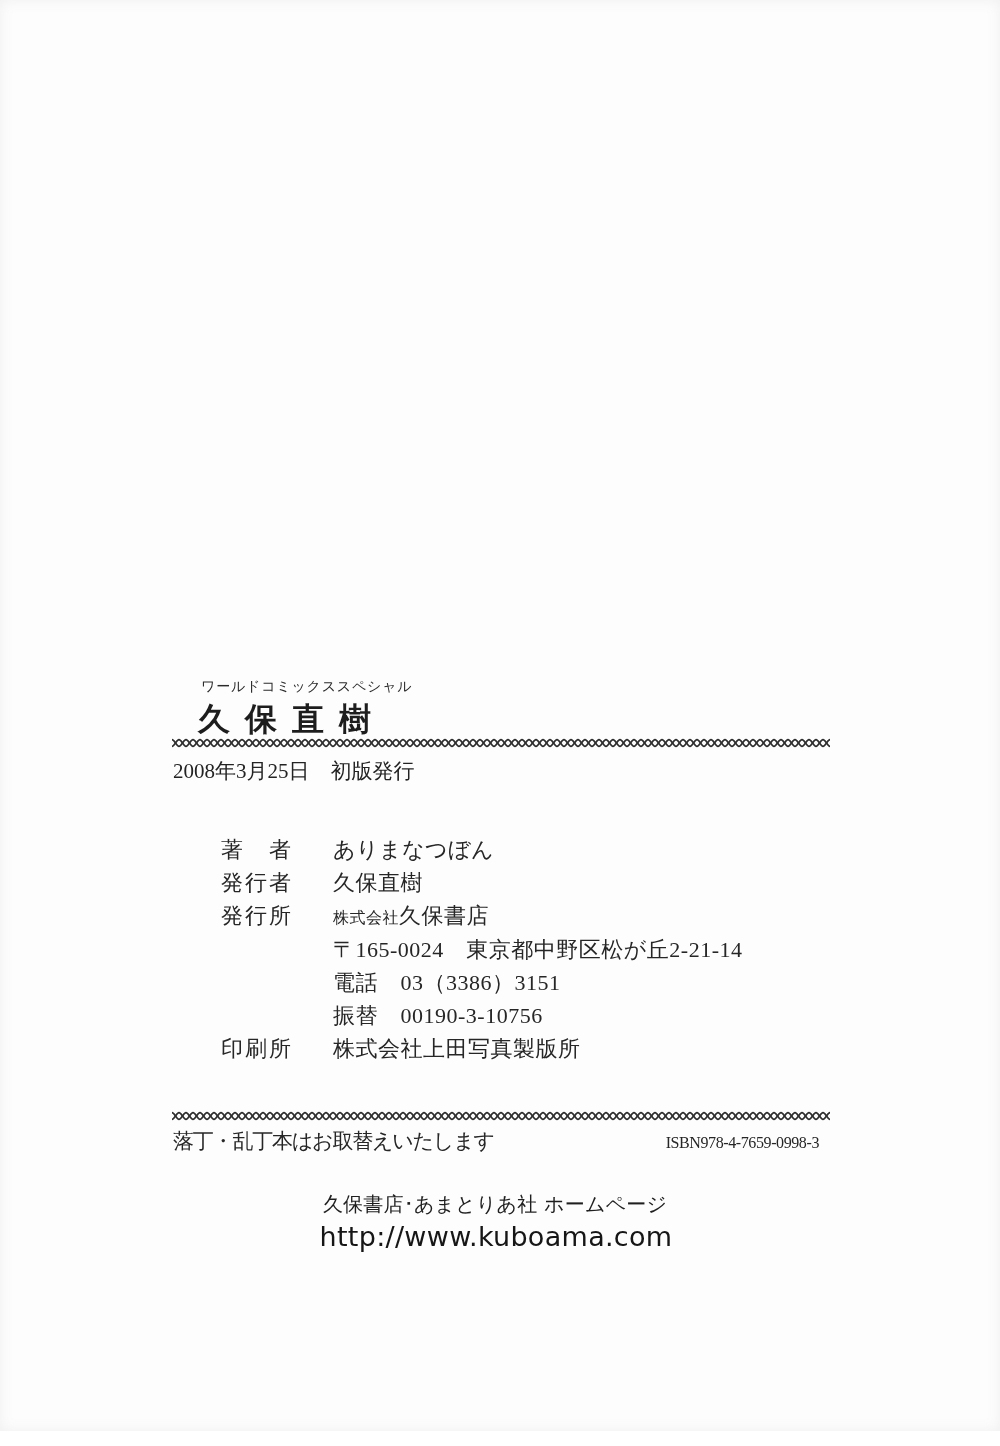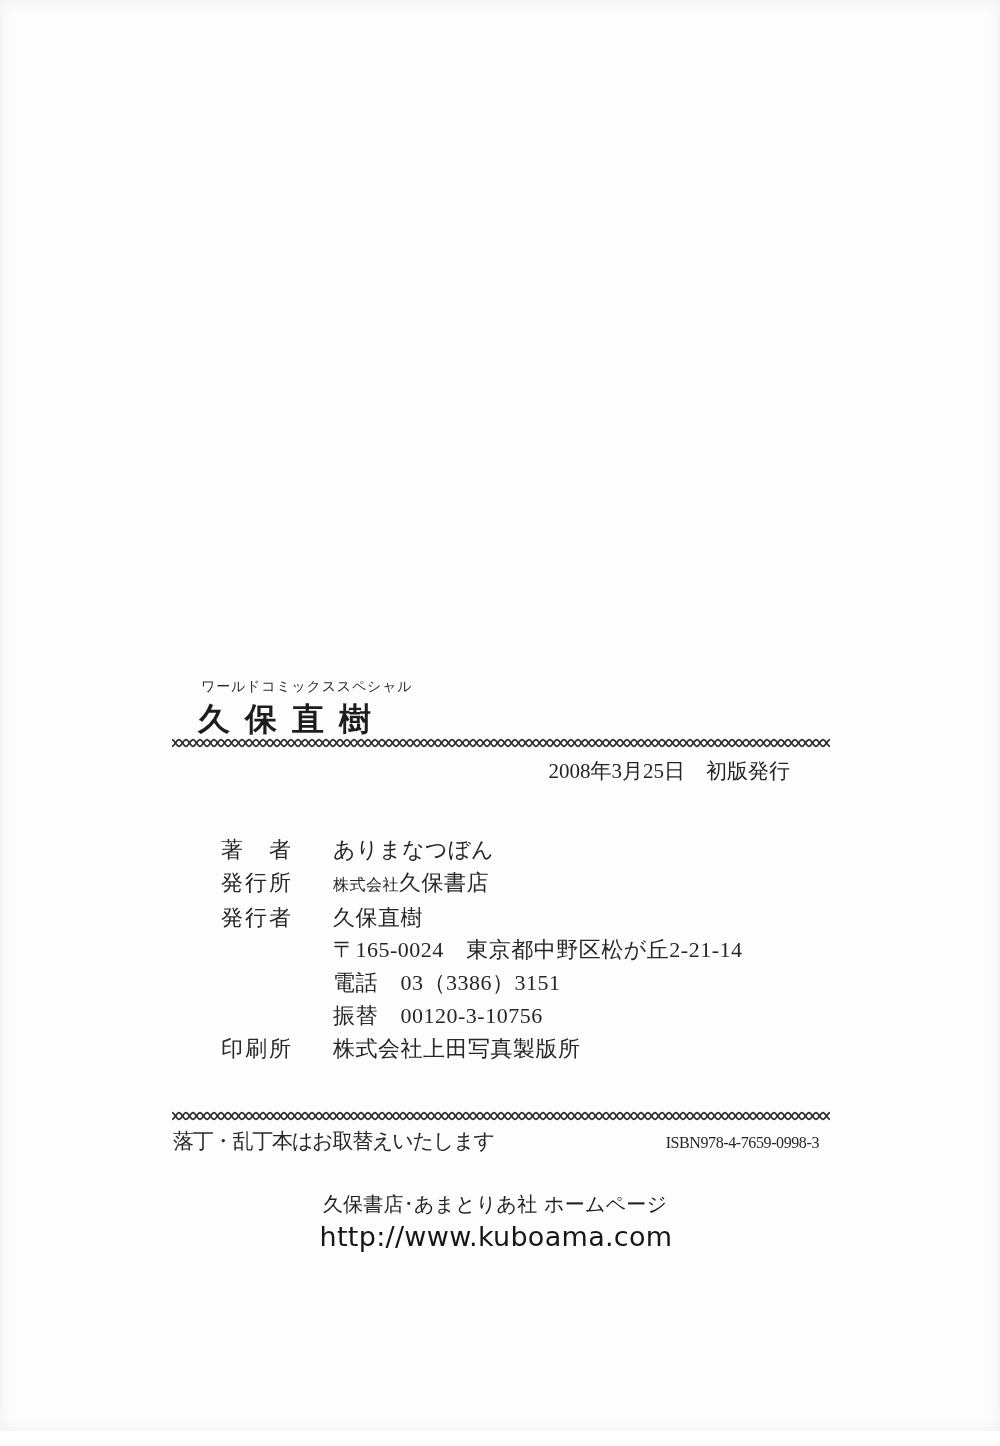--- a/index.html
+++ b/index.html
@@ -55,21 +55,21 @@
   .rope-top { top: 737px; }
   .rope-bottom { top: 1110px; }
 
   .date-line {
     position: absolute;
     left: 173px;
     top: 757px;
     width: 655px;
     box-sizing: border-box;
     padding-right: 38px;
-    text-align: right;
+    text-align: left;
     font-size: 21px;
     color: #232323;
     white-space: nowrap;
   }
 
   .colophon-rows {
     position: absolute;
     left: 173px;
     top: 834px;
     width: 655px;
@@ -159,38 +159,38 @@
   </svg>
 
   <div class="date-line">2008年3月25日　初版発行</div>
 
   <div class="colophon-rows">
     <div class="crow">
       <span class="rlabel">著　者</span>
       <span class="rvalue">ありまなつぼん</span>
     </div>
     <div class="crow">
+      <span class="rlabel">発行者</span>
+      <span class="rvalue">久保直樹</span>
+    </div>
+    <div class="crow">
       <span class="rlabel">発行所</span>
       <span class="rvalue"><span class="small-prefix">株式会社</span><span>久保書店</span></span>
     </div>
     <div class="crow">
-      <span class="rlabel">発行者</span>
-      <span class="rvalue">久保直樹</span>
-    </div>
-    <div class="crow">
       <span class="rlabel"></span>
       <span class="rvalue">〒165-0024　東京都中野区松が丘2-21-14</span>
     </div>
     <div class="crow">
       <span class="rlabel"></span>
       <span class="rvalue">電話　03（3386）3151</span>
     </div>
     <div class="crow">
       <span class="rlabel"></span>
-      <span class="rvalue">振替　00120-3-10756</span>
+      <span class="rvalue">振替　00190-3-10756</span>
     </div>
     <div class="crow">
       <span class="rlabel">印刷所</span>
       <span class="rvalue">株式会社上田写真製版所</span>
     </div>
   </div>
 
   <svg class="rope rope-bottom" width="658" height="12" viewBox="0 0 658 12">
     <path fill="none" stroke="#2f2f2f" stroke-width="1.7" stroke-linecap="round" d="M0 9.3C2.6 9.3 4.4 2.7 7 2.7C9.6 2.7 11.4 9.3 14 9.3C16.6 9.3 18.4 2.7 21 2.7C23.6 2.7 25.4 9.3 28 9.3C30.6 9.3 32.4 2.7 35 2.7C37.6 2.7 39.4 9.3 42 9.3C44.6 9.3 46.4 2.7 49 2.7C51.6 2.7 53.4 9.3 56 9.3C58.6 9.3 60.4 2.7 63 2.7C65.6 2.7 67.4 9.3 70 9.3C72.6 9.3 74.4 2.7 77 2.7C79.6 2.7 81.4 9.3 84 9.3C86.6 9.3 88.4 2.7 91 2.7C93.6 2.7 95.4 9.3 98 9.3C100.6 9.3 102.4 2.7 105 2.7C107.6 2.7 109.4 9.3 112 9.3C114.6 9.3 116.4 2.7 119 2.7C121.6 2.7 123.4 9.3 126 9.3C128.6 9.3 130.4 2.7 133 2.7C135.6 2.7 137.4 9.3 140 9.3C142.6 9.3 144.4 2.7 147 2.7C149.6 2.7 151.4 9.3 154 9.3C156.6 9.3 158.4 2.7 161 2.7C163.6 2.7 165.4 9.3 168 9.3C170.6 9.3 172.4 2.7 175 2.7C177.6 2.7 179.4 9.3 182 9.3C184.6 9.3 186.4 2.7 189 2.7C191.6 2.7 193.4 9.3 196 9.3C198.6 9.3 200.4 2.7 203 2.7C205.6 2.7 207.4 9.3 210 9.3C212.6 9.3 214.4 2.7 217 2.7C219.6 2.7 221.4 9.3 224 9.3C226.6 9.3 228.4 2.7 231 2.7C233.6 2.7 235.4 9.3 238 9.3C240.6 9.3 242.4 2.7 245 2.7C247.6 2.7 249.4 9.3 252 9.3C254.6 9.3 256.4 2.7 259 2.7C261.6 2.7 263.4 9.3 266 9.3C268.6 9.3 270.4 2.7 273 2.7C275.6 2.7 277.4 9.3 280 9.3C282.6 9.3 284.4 2.7 287 2.7C289.6 2.7 291.4 9.3 294 9.3C296.6 9.3 298.4 2.7 301 2.7C303.6 2.7 305.4 9.3 308 9.3C310.6 9.3 312.4 2.7 315 2.7C317.6 2.7 319.4 9.3 322 9.3C324.6 9.3 326.4 2.7 329 2.7C331.6 2.7 333.4 9.3 336 9.3C338.6 9.3 340.4 2.7 343 2.7C345.6 2.7 347.4 9.3 350 9.3C352.6 9.3 354.4 2.7 357 2.7C359.6 2.7 361.4 9.3 364 9.3C366.6 9.3 368.4 2.7 371 2.7C373.6 2.7 375.4 9.3 378 9.3C380.6 9.3 382.4 2.7 385 2.7C387.6 2.7 389.4 9.3 392 9.3C394.6 9.3 396.4 2.7 399 2.7C401.6 2.7 403.4 9.3 406 9.3C408.6 9.3 410.4 2.7 413 2.7C415.6 2.7 417.4 9.3 420 9.3C422.6 9.3 424.4 2.7 427 2.7C429.6 2.7 431.4 9.3 434 9.3C436.6 9.3 438.4 2.7 441 2.7C443.6 2.7 445.4 9.3 448 9.3C450.6 9.3 452.4 2.7 455 2.7C457.6 2.7 459.4 9.3 462 9.3C464.6 9.3 466.4 2.7 469 2.7C471.6 2.7 473.4 9.3 476 9.3C478.6 9.3 480.4 2.7 483 2.7C485.6 2.7 487.4 9.3 490 9.3C492.6 9.3 494.4 2.7 497 2.7C499.6 2.7 501.4 9.3 504 9.3C506.6 9.3 508.4 2.7 511 2.7C513.6 2.7 515.4 9.3 518 9.3C520.6 9.3 522.4 2.7 525 2.7C527.6 2.7 529.4 9.3 532 9.3C534.6 9.3 536.4 2.7 539 2.7C541.6 2.7 543.4 9.3 546 9.3C548.6 9.3 550.4 2.7 553 2.7C555.6 2.7 557.4 9.3 560 9.3C562.6 9.3 564.4 2.7 567 2.7C569.6 2.7 571.4 9.3 574 9.3C576.6 9.3 578.4 2.7 581 2.7C583.6 2.7 585.4 9.3 588 9.3C590.6 9.3 592.4 2.7 595 2.7C597.6 2.7 599.4 9.3 602 9.3C604.6 9.3 606.4 2.7 609 2.7C611.6 2.7 613.4 9.3 616 9.3C618.6 9.3 620.4 2.7 623 2.7C625.6 2.7 627.4 9.3 630 9.3C632.6 9.3 634.4 2.7 637 2.7C639.6 2.7 641.4 9.3 644 9.3C646.6 9.3 648.4 2.7 651 2.7C653.6 2.7 655.4 9.3 658 9.3"></path>
     <path fill="none" stroke="#2f2f2f" stroke-width="1.7" stroke-linecap="round" d="M0 2.7C2.6 2.7 4.4 9.3 7 9.3C9.6 9.3 11.4 2.7 14 2.7C16.6 2.7 18.4 9.3 21 9.3C23.6 9.3 25.4 2.7 28 2.7C30.6 2.7 32.4 9.3 35 9.3C37.6 9.3 39.4 2.7 42 2.7C44.6 2.7 46.4 9.3 49 9.3C51.6 9.3 53.4 2.7 56 2.7C58.6 2.7 60.4 9.3 63 9.3C65.6 9.3 67.4 2.7 70 2.7C72.6 2.7 74.4 9.3 77 9.3C79.6 9.3 81.4 2.7 84 2.7C86.6 2.7 88.4 9.3 91 9.3C93.6 9.3 95.4 2.7 98 2.7C100.6 2.7 102.4 9.3 105 9.3C107.6 9.3 109.4 2.7 112 2.7C114.6 2.7 116.4 9.3 119 9.3C121.6 9.3 123.4 2.7 126 2.7C128.6 2.7 130.4 9.3 133 9.3C135.6 9.3 137.4 2.7 140 2.7C142.6 2.7 144.4 9.3 147 9.3C149.6 9.3 151.4 2.7 154 2.7C156.6 2.7 158.4 9.3 161 9.3C163.6 9.3 165.4 2.7 168 2.7C170.6 2.7 172.4 9.3 175 9.3C177.6 9.3 179.4 2.7 182 2.7C184.6 2.7 186.4 9.3 189 9.3C191.6 9.3 193.4 2.7 196 2.7C198.6 2.7 200.4 9.3 203 9.3C205.6 9.3 207.4 2.7 210 2.7C212.6 2.7 214.4 9.3 217 9.3C219.6 9.3 221.4 2.7 224 2.7C226.6 2.7 228.4 9.3 231 9.3C233.6 9.3 235.4 2.7 238 2.7C240.6 2.7 242.4 9.3 245 9.3C247.6 9.3 249.4 2.7 252 2.7C254.6 2.7 256.4 9.3 259 9.3C261.6 9.3 263.4 2.7 266 2.7C268.6 2.7 270.4 9.3 273 9.3C275.6 9.3 277.4 2.7 280 2.7C282.6 2.7 284.4 9.3 287 9.3C289.6 9.3 291.4 2.7 294 2.7C296.6 2.7 298.4 9.3 301 9.3C303.6 9.3 305.4 2.7 308 2.7C310.6 2.7 312.4 9.3 315 9.3C317.6 9.3 319.4 2.7 322 2.7C324.6 2.7 326.4 9.3 329 9.3C331.6 9.3 333.4 2.7 336 2.7C338.6 2.7 340.4 9.3 343 9.3C345.6 9.3 347.4 2.7 350 2.7C352.6 2.7 354.4 9.3 357 9.3C359.6 9.3 361.4 2.7 364 2.7C366.6 2.7 368.4 9.3 371 9.3C373.6 9.3 375.4 2.7 378 2.7C380.6 2.7 382.4 9.3 385 9.3C387.6 9.3 389.4 2.7 392 2.7C394.6 2.7 396.4 9.3 399 9.3C401.6 9.3 403.4 2.7 406 2.7C408.6 2.7 410.4 9.3 413 9.3C415.6 9.3 417.4 2.7 420 2.7C422.6 2.7 424.4 9.3 427 9.3C429.6 9.3 431.4 2.7 434 2.7C436.6 2.7 438.4 9.3 441 9.3C443.6 9.3 445.4 2.7 448 2.7C450.6 2.7 452.4 9.3 455 9.3C457.6 9.3 459.4 2.7 462 2.7C464.6 2.7 466.4 9.3 469 9.3C471.6 9.3 473.4 2.7 476 2.7C478.6 2.7 480.4 9.3 483 9.3C485.6 9.3 487.4 2.7 490 2.7C492.6 2.7 494.4 9.3 497 9.3C499.6 9.3 501.4 2.7 504 2.7C506.6 2.7 508.4 9.3 511 9.3C513.6 9.3 515.4 2.7 518 2.7C520.6 2.7 522.4 9.3 525 9.3C527.6 9.3 529.4 2.7 532 2.7C534.6 2.7 536.4 9.3 539 9.3C541.6 9.3 543.4 2.7 546 2.7C548.6 2.7 550.4 9.3 553 9.3C555.6 9.3 557.4 2.7 560 2.7C562.6 2.7 564.4 9.3 567 9.3C569.6 9.3 571.4 2.7 574 2.7C576.6 2.7 578.4 9.3 581 9.3C583.6 9.3 585.4 2.7 588 2.7C590.6 2.7 592.4 9.3 595 9.3C597.6 9.3 599.4 2.7 602 2.7C604.6 2.7 606.4 9.3 609 9.3C611.6 9.3 613.4 2.7 616 2.7C618.6 2.7 620.4 9.3 623 9.3C625.6 9.3 627.4 2.7 630 2.7C632.6 2.7 634.4 9.3 637 9.3C639.6 9.3 641.4 2.7 644 2.7C646.6 2.7 648.4 9.3 651 9.3C653.6 9.3 655.4 2.7 658 2.7"></path>

